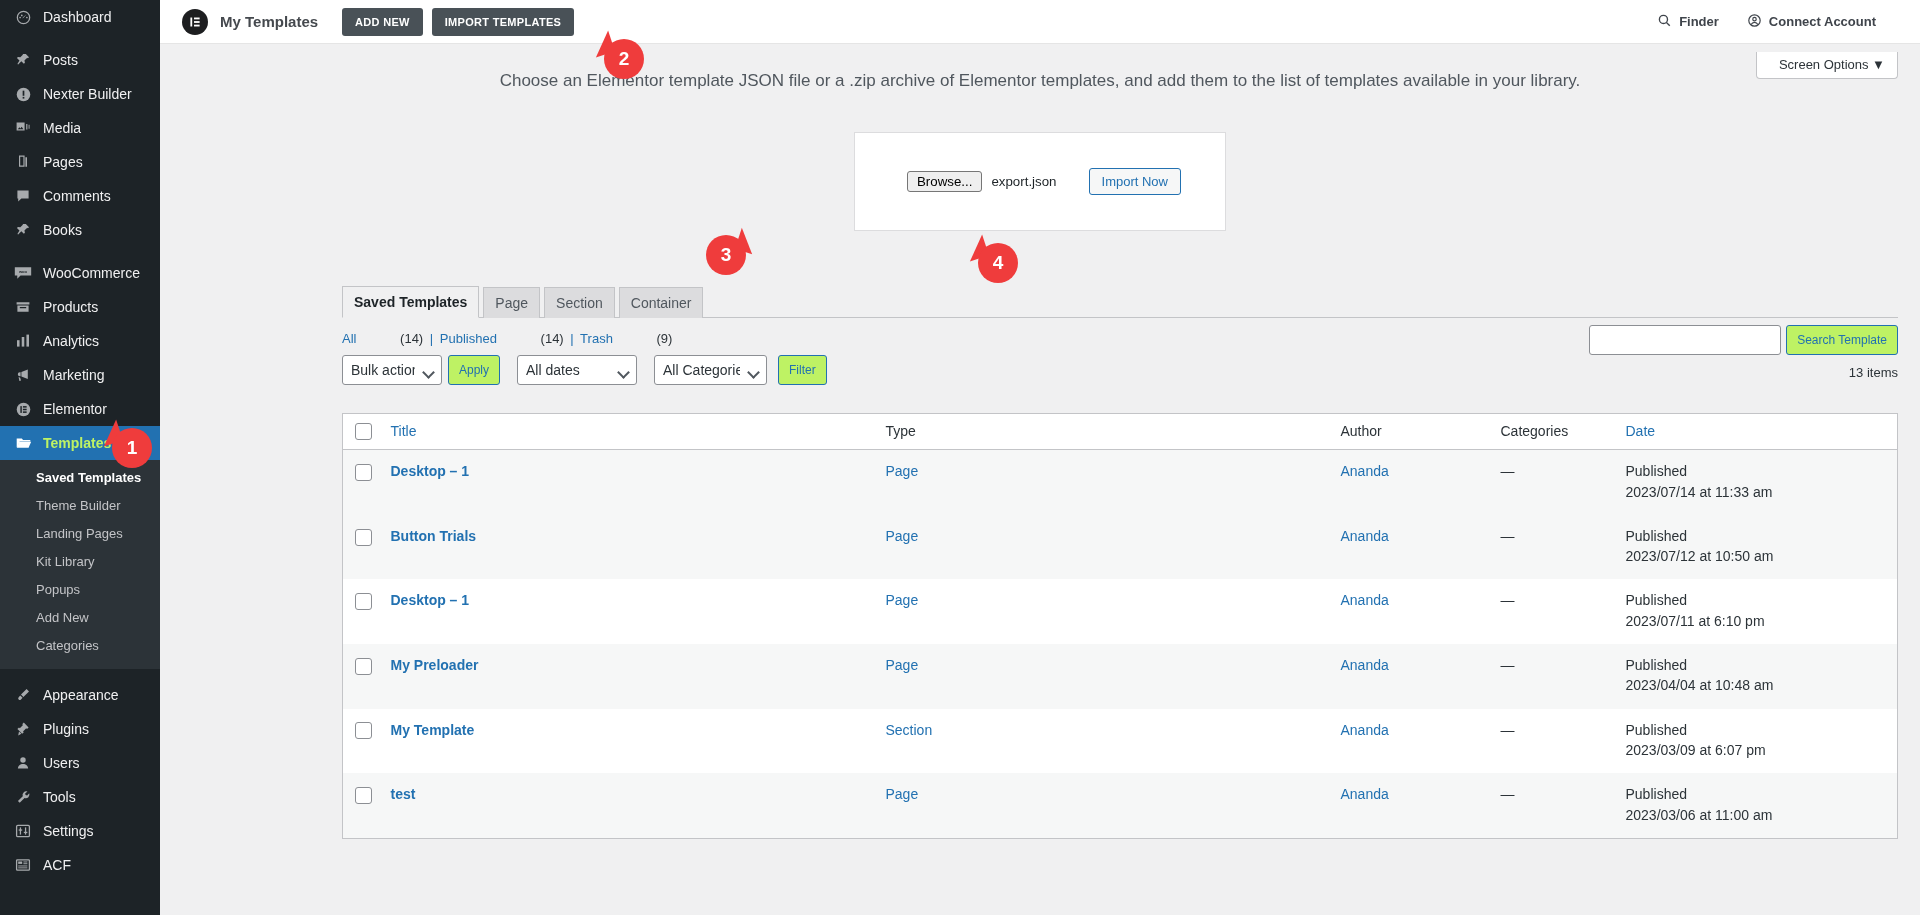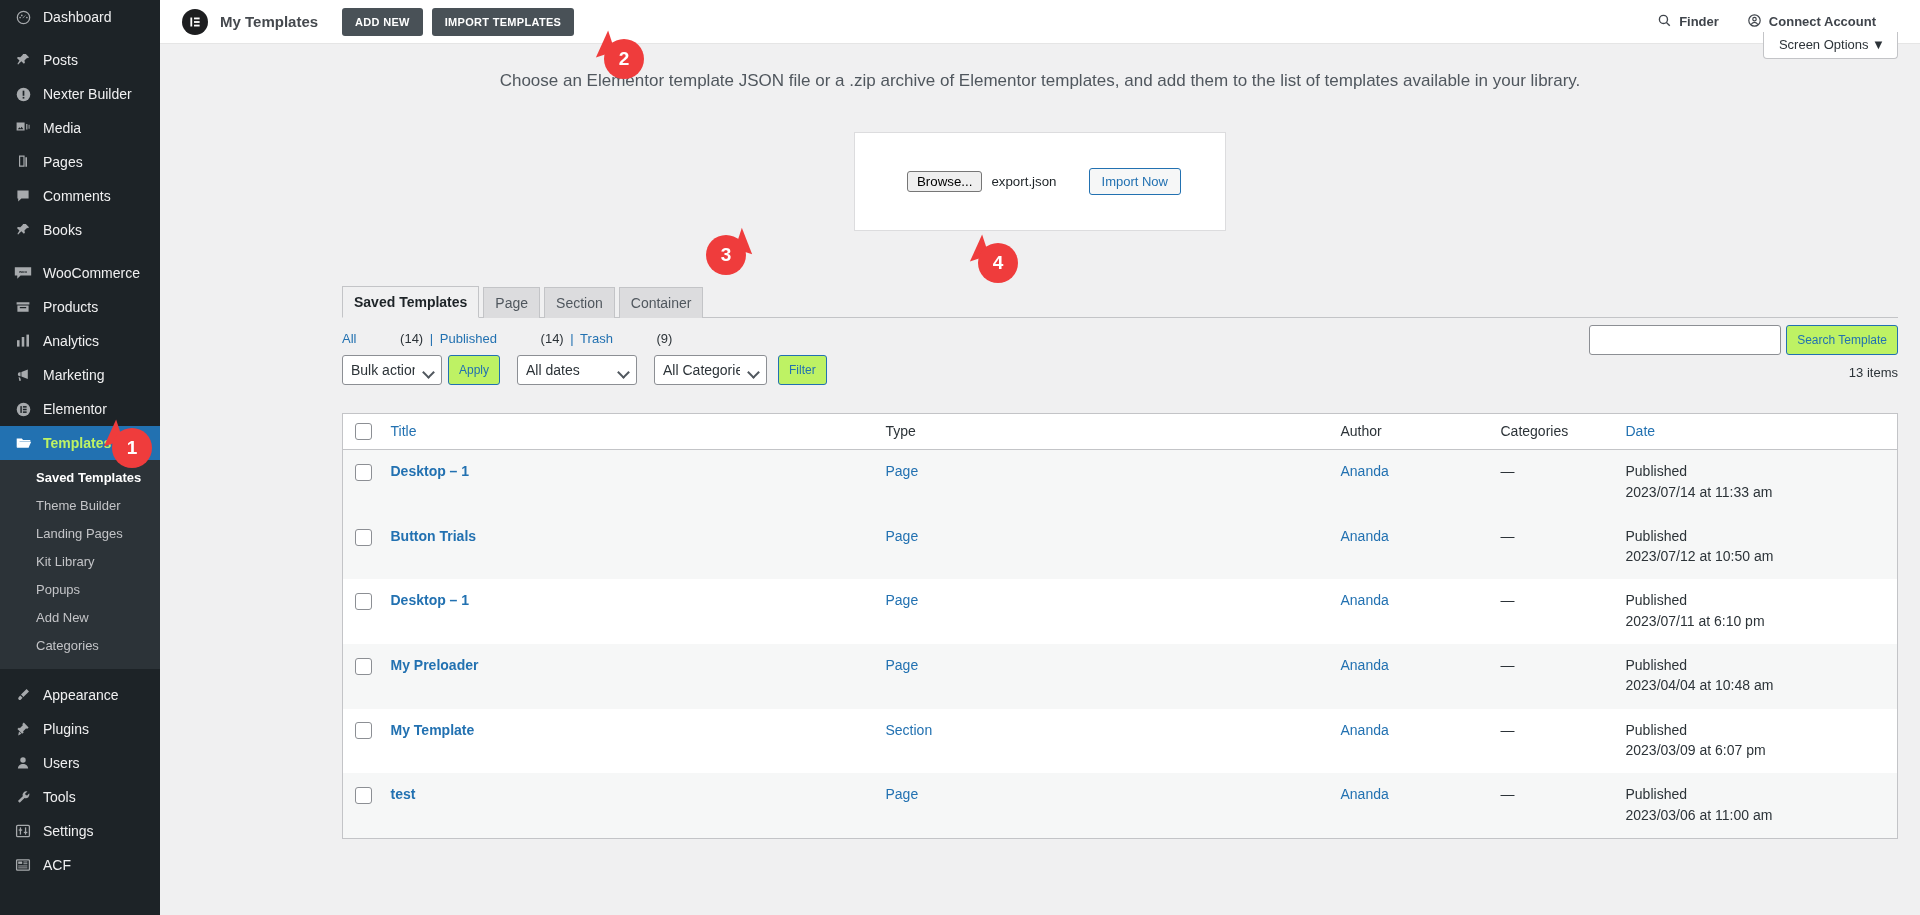--- a/index.html
+++ b/index.html
@@ -99,26 +99,26 @@
     padding-right: 22px;
   }
   .e-link {
     display: flex; align-items: center; gap: 7px;
     font-size: 13px; font-weight: 700; color: #3f444b;
     white-space: nowrap;
   }
 
   
   #screen-options {
-    position: absolute; top: 32px; right: 22px;
+    position: absolute; top: 52px; right: 22px;
     background: #fff;
     border: 1px solid #c3c4c7;
     border-top: none;
     border-radius: 0 0 4px 4px;
-    padding: 5px 12px 6px 15px;
+    padding: 5px 12px 6px 22px;
     font-size: 13px; color: #2c3338;
     cursor: pointer;
     z-index: 5;
   }
 
   
   #import-area {
     text-align: center;
     padding-top: 24px;
   }

